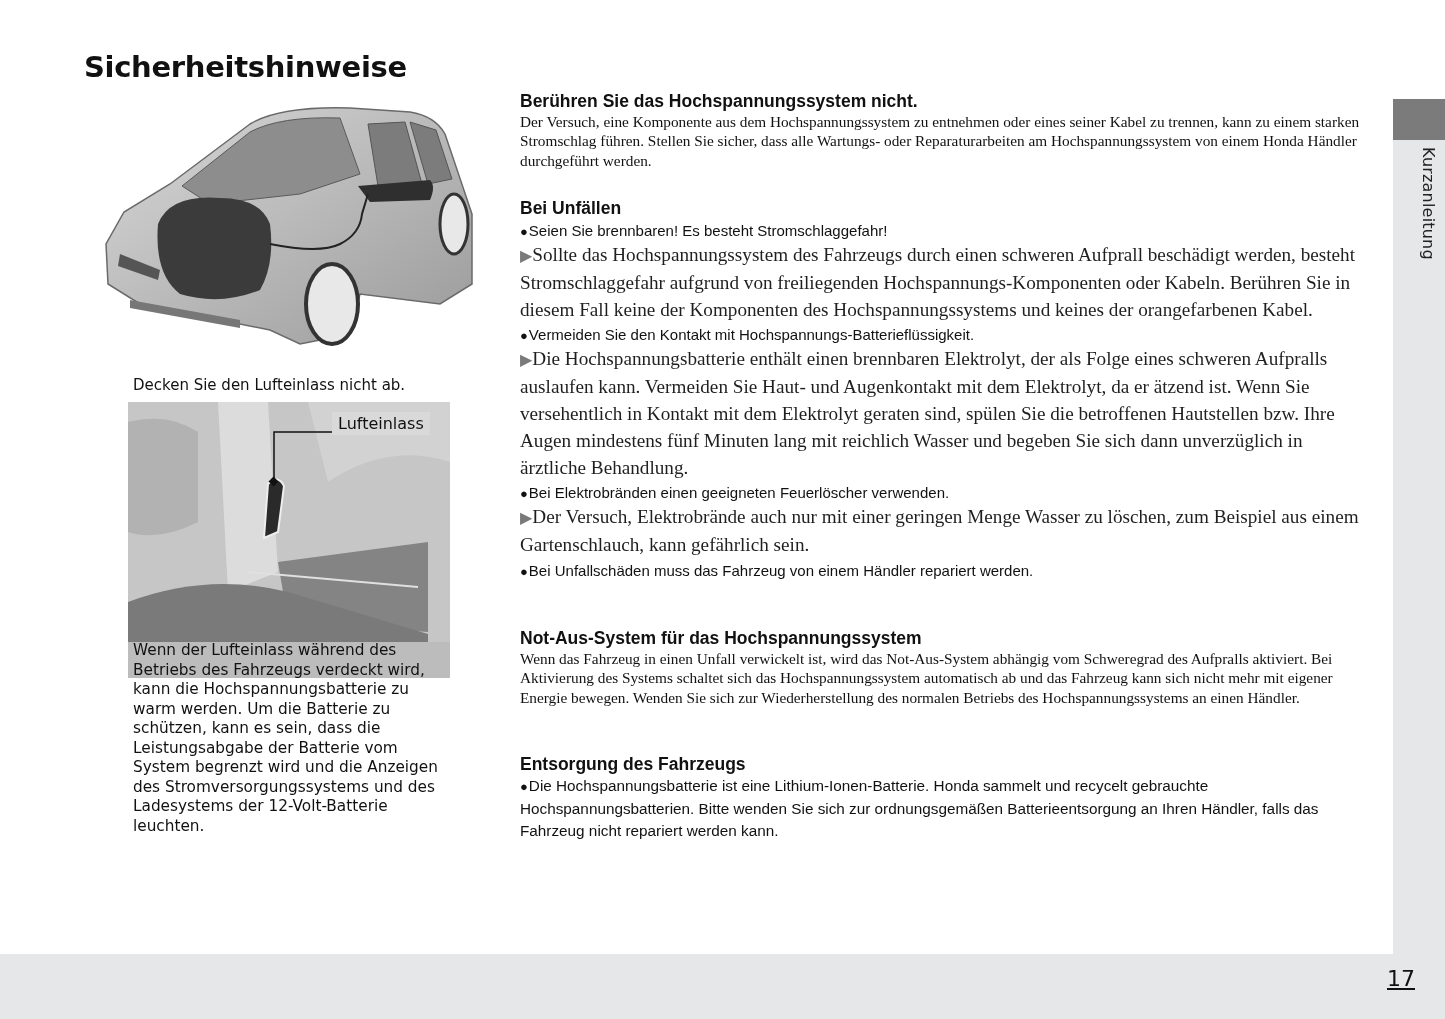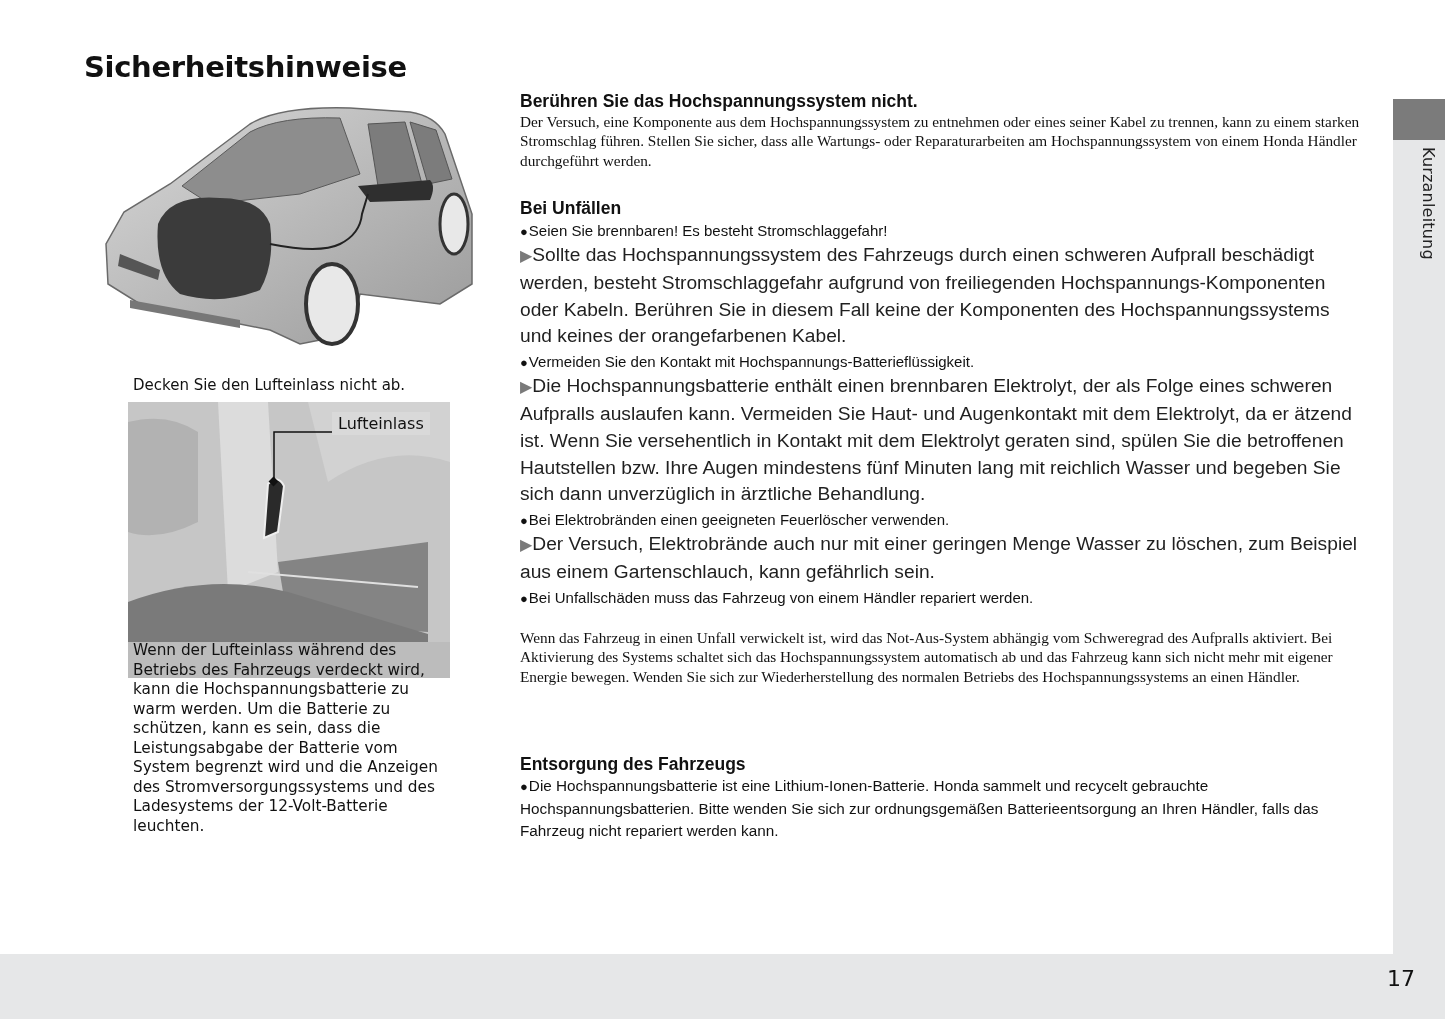--- a/index.html
+++ b/index.html
@@ -24,21 +24,21 @@
   .side-tab-label {
     position: absolute; left: 1419px; top: 147px;
     writing-mode: vertical-rl; font-size: 16px; color: #222;
     letter-spacing: 0.2px;
   }
   .footer-band {
     position: absolute; left: 0; top: 954px; width: 1445px; height: 65px;
     background: #e6e7e8;
   }
   .page-number {
-    position: absolute; right: 30px; top: 966px; font-size: 22px; color: #111;
+    position: absolute; right: 30px; top: 966px; font-size: 22px; color: #111; text-decoration: underline;
   }
 
   
   .fig-car {
     position: absolute; left: 100px; top: 94px; width: 380px; height: 256px;
   }
   
   .fig2-caption {
     position: absolute; left: 133px; top: 376px; font-size: 15px; color: #111;
   }
@@ -64,21 +64,21 @@
   .p-small {
     font-family: Liberation Serif, serif;
     font-size: 15.3px; line-height: 19.4px; color: #111; margin: 0;
   }
   .bullet {
     font-family: "Liberation Sans", sans-serif;
     font-size: 15px; line-height: 20px; color: #111; margin: 0;
   }
   .bullet .dot { font-size: 13px; margin-right: 1px; }
   .p-large {
-    font-family: Liberation Sans, sans-serif;
+    font-family: Liberation Serif, serif;
     font-size: 19.2px; line-height: 26.8px; color: #1f1f1f; margin: 0;
   }
   .p-large .arrow { color: #7a7a7a; font-size: 16px; }
 </style>
 </head>
 <body>
 
 <div class="page-title">Sicherheitshinweise</div>
 
 <div class="side-tab-dark"></div>
@@ -166,20 +166,21 @@
   <p class="p-large">
     <span class="arrow">▶</span><span>Der Versuch, Elektrobrände auch nur mit einer geringen Menge Wasser zu löschen, zum Beispiel aus einem Gartenschlauch, kann gefährlich sein.</span>
   </p>
 
   <p class="bullet" style="margin-top:2px;">
     <span class="dot">●</span><span>Bei Unfallschäden muss das Fahrzeug von einem Händler repariert werden.</span>
   </p>
 </div>
 
 <div class="col" style="top:628px;">
+  <p class="h">Not-Aus-System für das Hochspannungssystem</p>
   <p class="p-small">Wenn das Fahrzeug in einen Unfall verwickelt ist, wird das Not-Aus-System abhängig vom Schweregrad des Aufpralls aktiviert. Bei Aktivierung des Systems schaltet sich das Hochspannungssystem automatisch ab und das Fahrzeug kann sich nicht mehr mit eigener Energie bewegen. Wenden Sie sich zur Wiederherstellung des normalen Betriebs des Hochspannungssystems an einen Händler.</p>
 </div>
 
 <div class="col" style="top:754px;">
   <p class="h">Entsorgung des Fahrzeugs</p>
   <p class="bullet" style="line-height:22px; font-size:15.3px;">
     <span class="dot">●</span><span>Die Hochspannungsbatterie ist eine Lithium-Ionen-Batterie. Honda sammelt und recycelt gebrauchte Hochspannungsbatterien. Bitte wenden Sie sich zur ordnungsgemäßen Batterieentsorgung an Ihren Händler, falls das Fahrzeug nicht repariert werden kann.</span>
   </p>
 </div>
 

